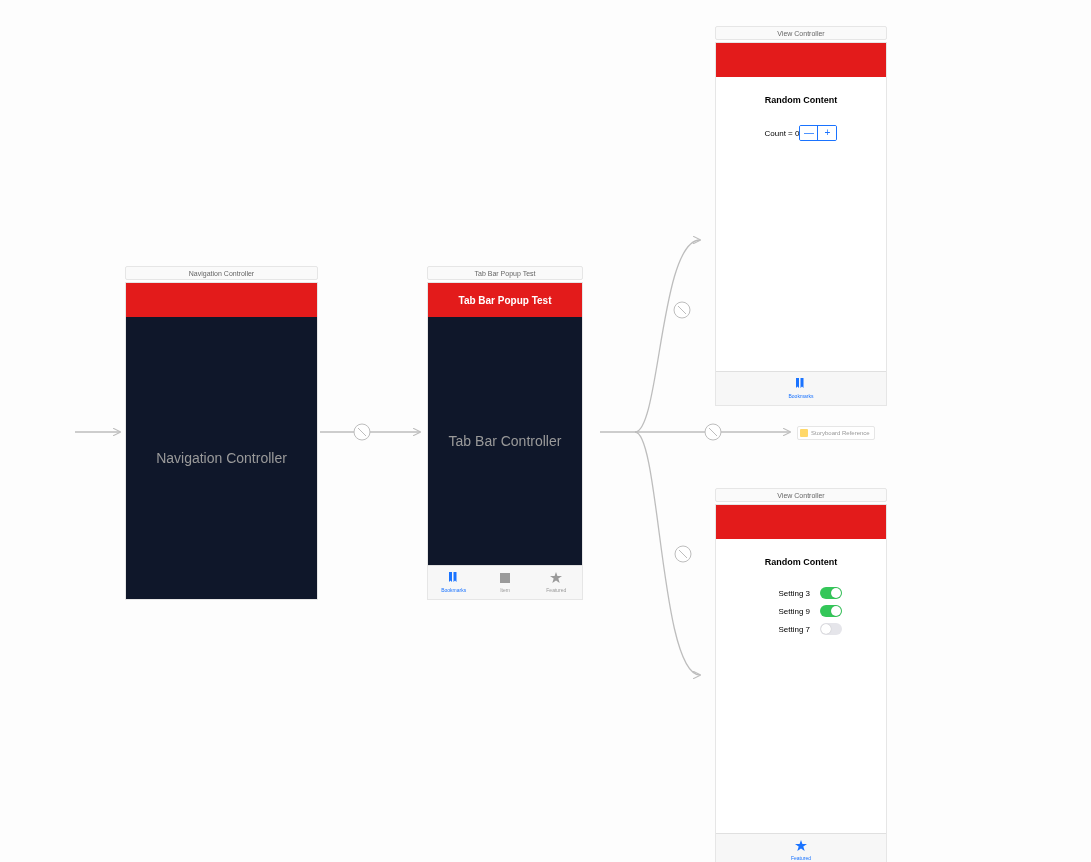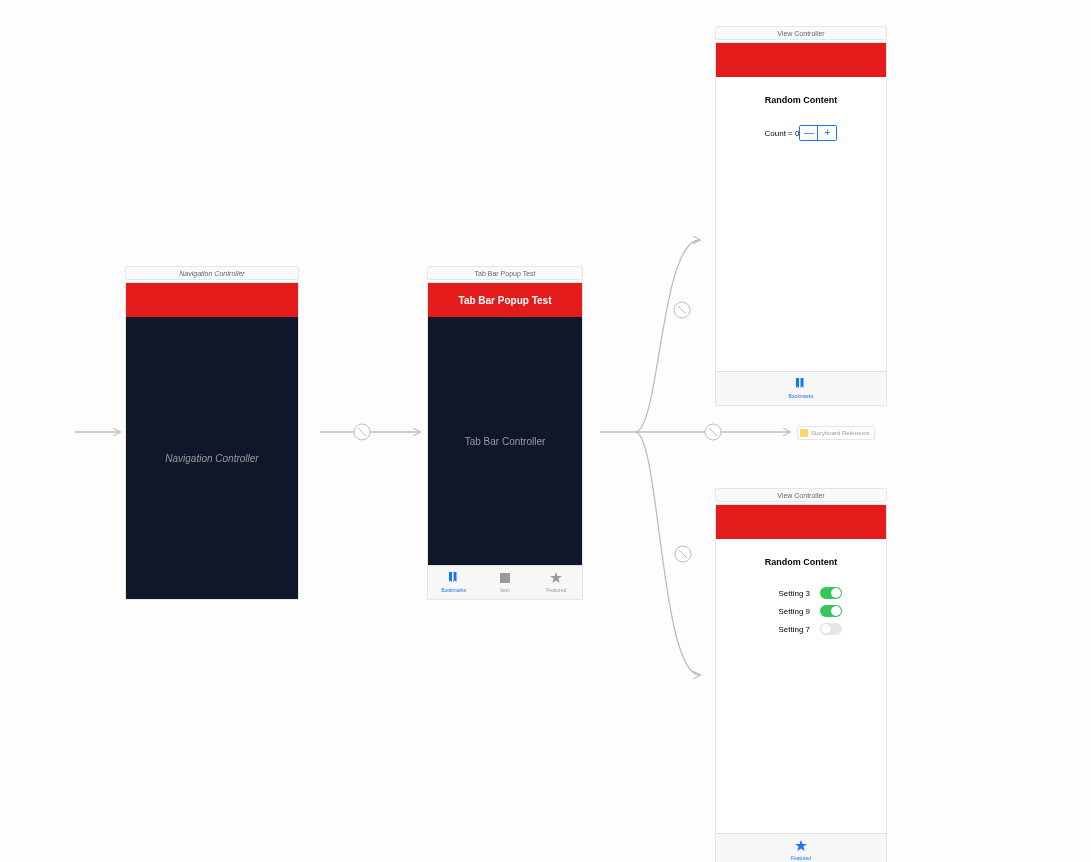--- a/index.html
+++ b/index.html
@@ -41,21 +41,21 @@
     justify-content: center;
     color: #fff;
     font-size: 10px;
     font-weight: 600;
   }
   .placeholder-text {
     flex: 1;
     display: flex;
     align-items: center;
     justify-content: center;
-    font-size: 10px;
+    font-size: 14px;
     color: #9a9a9a;
     font-weight: 400;
   }
   .tabbar {
     height: 34px;
     background: #f7f7f7;
     border-top: 1px solid #e0e0e0;
     display: flex;
     justify-content: space-around;
     align-items: center;
@@ -187,21 +187,21 @@
 
   <path d="M 635 432 L 790 432" stroke="#bdbdbd" stroke-width="1.3" fill="none" marker-end="url(#arrow)"></path>
   <circle cx="713" cy="432" r="8" class="segue-badge"></circle>
   <line x1="709" y1="428" x2="717" y2="436" stroke="#bdbdbd" stroke-width="1"></line>
 
   <path d="M 635 432 C 660 432 660 675 700 675" stroke="#bdbdbd" stroke-width="1.3" fill="none" marker-end="url(#arrow)"></path>
   <circle cx="683" cy="554" r="8" class="segue-badge"></circle>
   <line x1="679" y1="550" x2="687" y2="558" stroke="#bdbdbd" stroke-width="1"></line>
 </svg>
 
-<div class="scene" style="left:125px; top:266px; width:174px;font-style:italic;">
+<div class="scene" style="left:125px; top:266px; width:193px;">
   <div class="scene-title">Navigation Controller</div>
   <div class="scene-body" style="height:318px;">
     <div class="navbar"></div>
     <div class="placeholder-text">Navigation Controller</div>
   </div>
 </div>
 
 <div class="scene" style="left:427px; top:266px; width:156px;">
   <div class="scene-title">Tab Bar Popup Test</div>
   <div class="scene-body" style="height:318px;">

